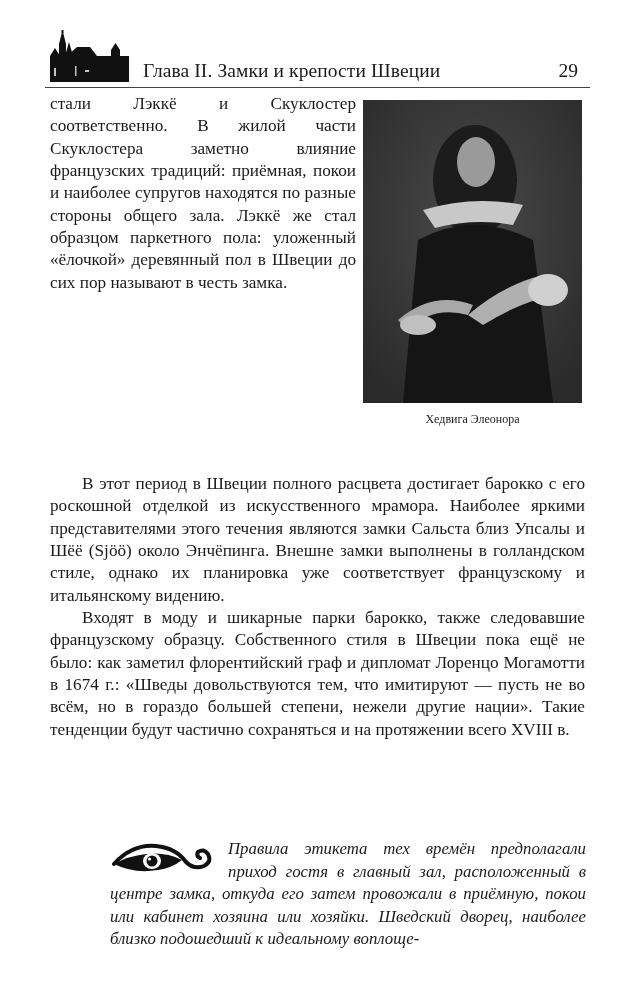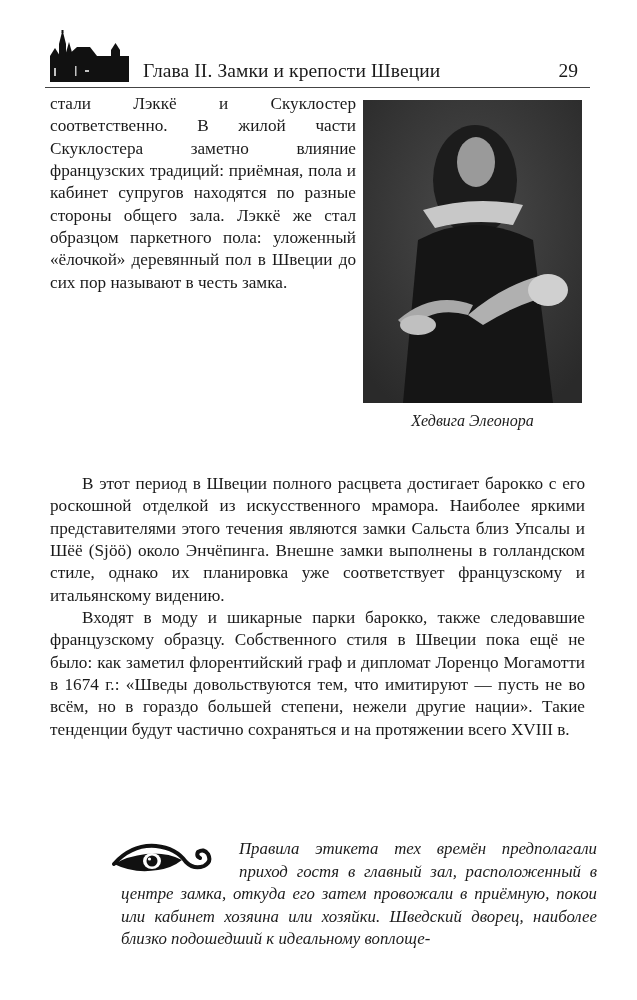--- a/index.html
+++ b/index.html
@@ -13,24 +13,24 @@
   .rule { position: absolute; left: 0; top: 57px; width: 545px; height: 0; border-top: 1.4px solid #444; }
 
   .body-text { font-size: 17.2px; line-height: 22.35px; text-align: justify; text-align-last: left; }
   .body-text p { margin: 0; }
   .indent { text-indent: 32px; }
 
   .col-text { position: absolute; left: 50px; top: 93px; width: 306px; }
   .full-text { position: absolute; left: 50px; top: 473px; width: 535px; }
 
   .portrait { position: absolute; left: 363px; top: 100px; width: 219px; height: 303px; background: #3a3a3a; overflow: hidden; }
-  .caption { position: absolute; left: 363px; top: 412px; width: 219px; text-align: center; font-style: italic; font-size: 16px; }
+  .caption { position: absolute; left: 363px; top: 412px; width: 219px; text-align: center; font-size: 12px; }
 
   .note-icon { position: absolute; left: 112px; top: 840px; width: 108px; height: 34px; }
-  .note { position: absolute; left: 121px; top: 838px; width: 476px; font-style: italic; font-size: 16.8px; line-height: 22.5px; text-align: justify; text-align-last: left; }
+  .note { position: absolute; left: 110px; top: 838px; width: 476px; font-style: italic; font-size: 16.8px; line-height: 22.5px; text-align: justify; text-align-last: left; }
   .note .float-spacer { float: left; width: 118px; height: 40px; }
 </style>
 </head>
 <body>
 
 <div class="header">
   <svg class="castle" viewBox="0 0 84 52">
     <g fill="#111">
       <rect x="5" y="26" width="79" height="26"></rect>
       <polygon points="5,26 10,18 15,26"></polygon>
@@ -48,21 +48,21 @@
       <rect x="30" y="36" width="1.5" height="10"></rect>
       <rect x="40" y="40" width="4" height="2"></rect>
     </g>
   </svg>
   <div class="chapter-title">Глава II. Замки и крепости Швеции</div>
   <div class="page-number">29</div>
   <div class="rule"></div>
 </div>
 
 <div class="col-text body-text">
-  <p>стали Лэккё и Скуклостер соответственно. В жилой части Скуклостера заметно влияние французских традиций: приёмная, пола и кабинет супругов находятся по разные стороны общего зала. Лэккё же стал образцом паркетного пола: уложенный «ёлочкой» деревянный пол в Швеции до сих пор называют в честь замка.</p>
+  <p>стали Лэккё и Скуклостер соответственно. В жилой части Скуклостера заметно влияние французских традиций: приёмная, покои и наиболее супругов находятся по разные стороны общего зала. Лэккё же стал образцом паркетного пола: уложенный «ёлочкой» деревянный пол в Швеции до сих пор называют в честь замка.</p>
 </div>
 
 <div class="portrait">
   <svg width="219" height="303" viewBox="0 0 219 303">
     <defs>
       <radialGradient id="bg" cx="50%" cy="40%" r="70%">
         <stop offset="0" stop-color="#4a4a4a"></stop>
         <stop offset="1" stop-color="#2a2a2a"></stop>
       </radialGradient>
     </defs>

